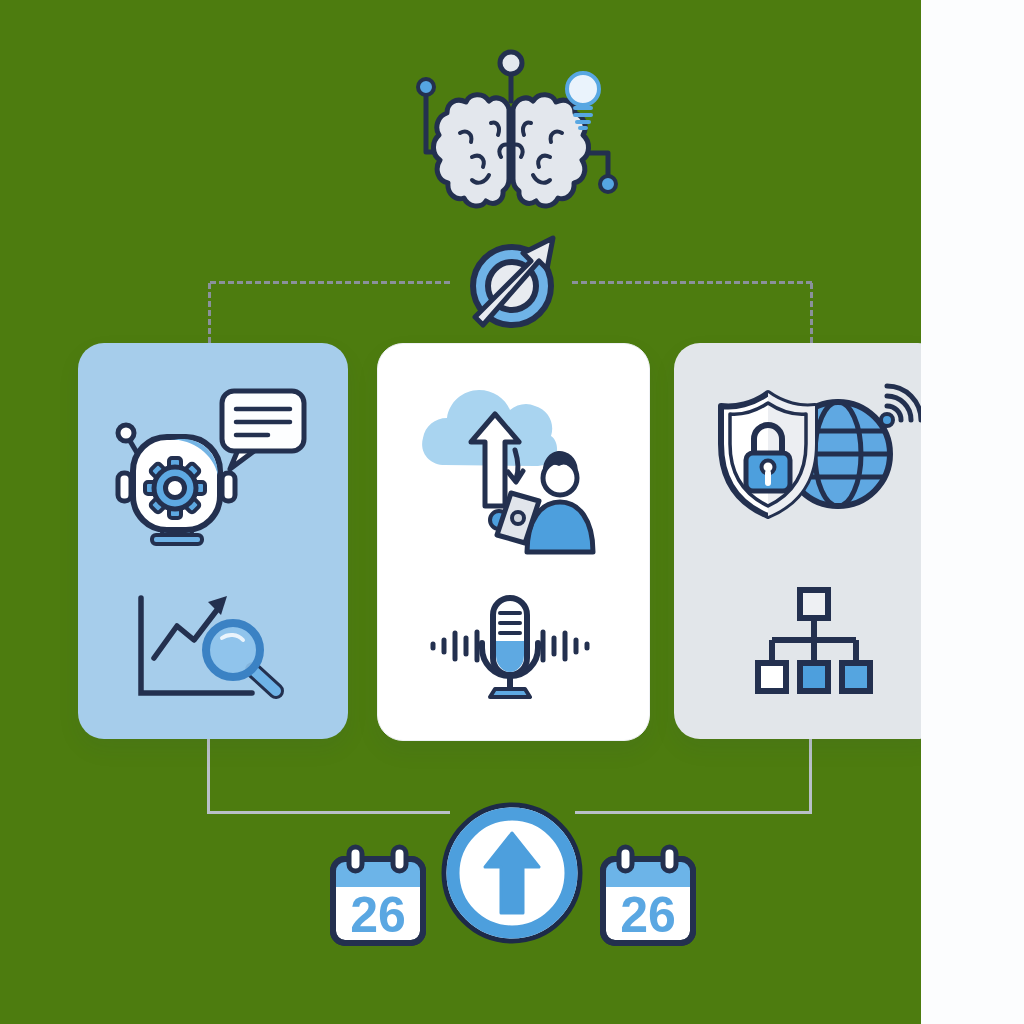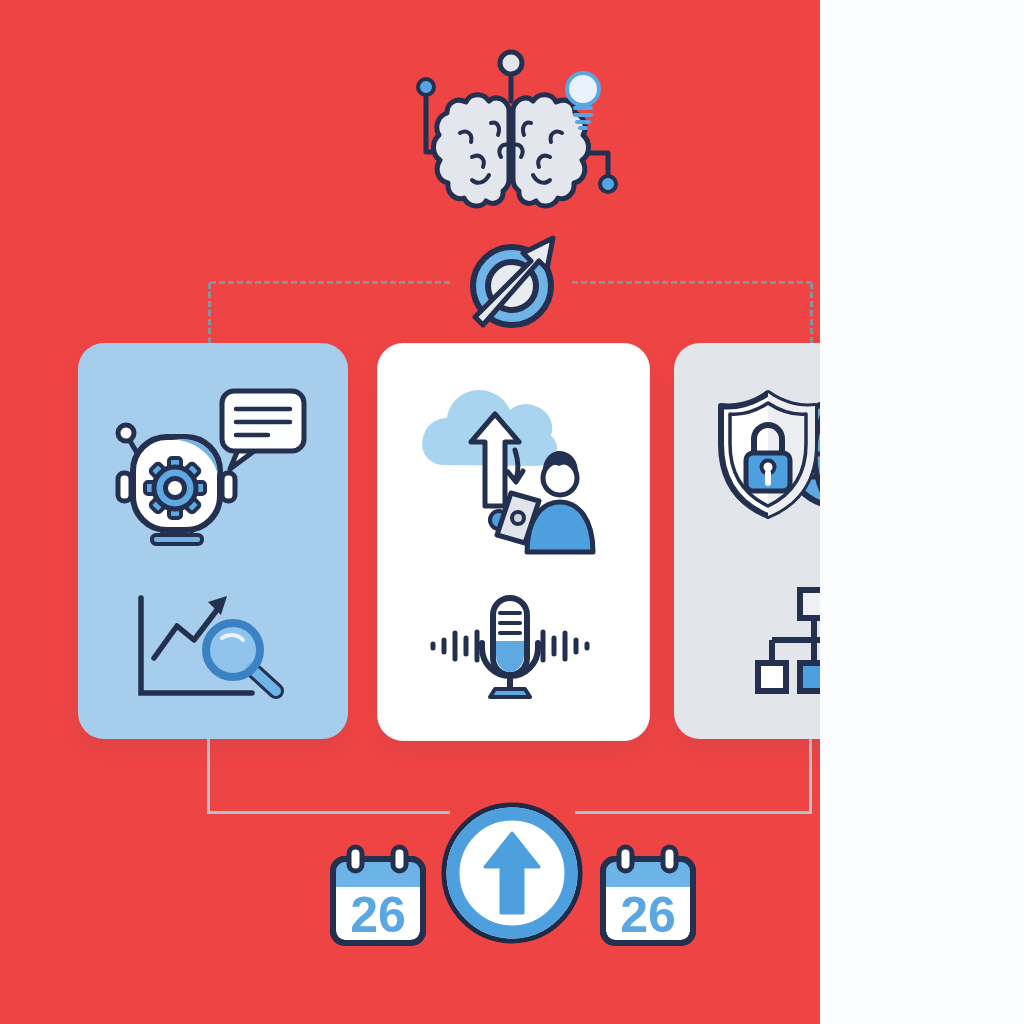--- a/index.html
+++ b/index.html
@@ -1,16 +1,16 @@
 <!DOCTYPE html>
 <html><head>
 <meta charset="utf-8">
 <style>
   html,body{margin:0;padding:0;background:#fcfdfe;font-family:"Liberation Sans",sans-serif;}
-  #canvas{position:relative;width:820px;height:1024px;background:#ef4444;overflow:hidden;}
+  #canvas{position:relative;width:921px;height:1024px;background:#4d7c0f;overflow:hidden;}
   .abs{position:absolute;}
   .card{position:absolute;top:343px;height:396px;border-radius:26px;box-shadow:0 10px 22px rgba(40,60,90,.08);}
   #card-left{left:78px;width:270px;background:#a6cdeb;}
   #card-mid{left:377px;width:271px;background:#ffffff;border:1px solid #eef1f4;}
   #card-right{left:674px;width:270px;background:#e2e6ea;}
   .dash-h{position:absolute;border-top:3px dashed #8a919b;height:0;}
   .dash-v{position:absolute;border-left:3px dashed #8a919b;width:0;}
   .line-h{position:absolute;background:#b9c0c8;height:3px;}
   .line-v{position:absolute;background:#b9c0c8;width:3px;}
   svg{display:block;overflow:visible;}

